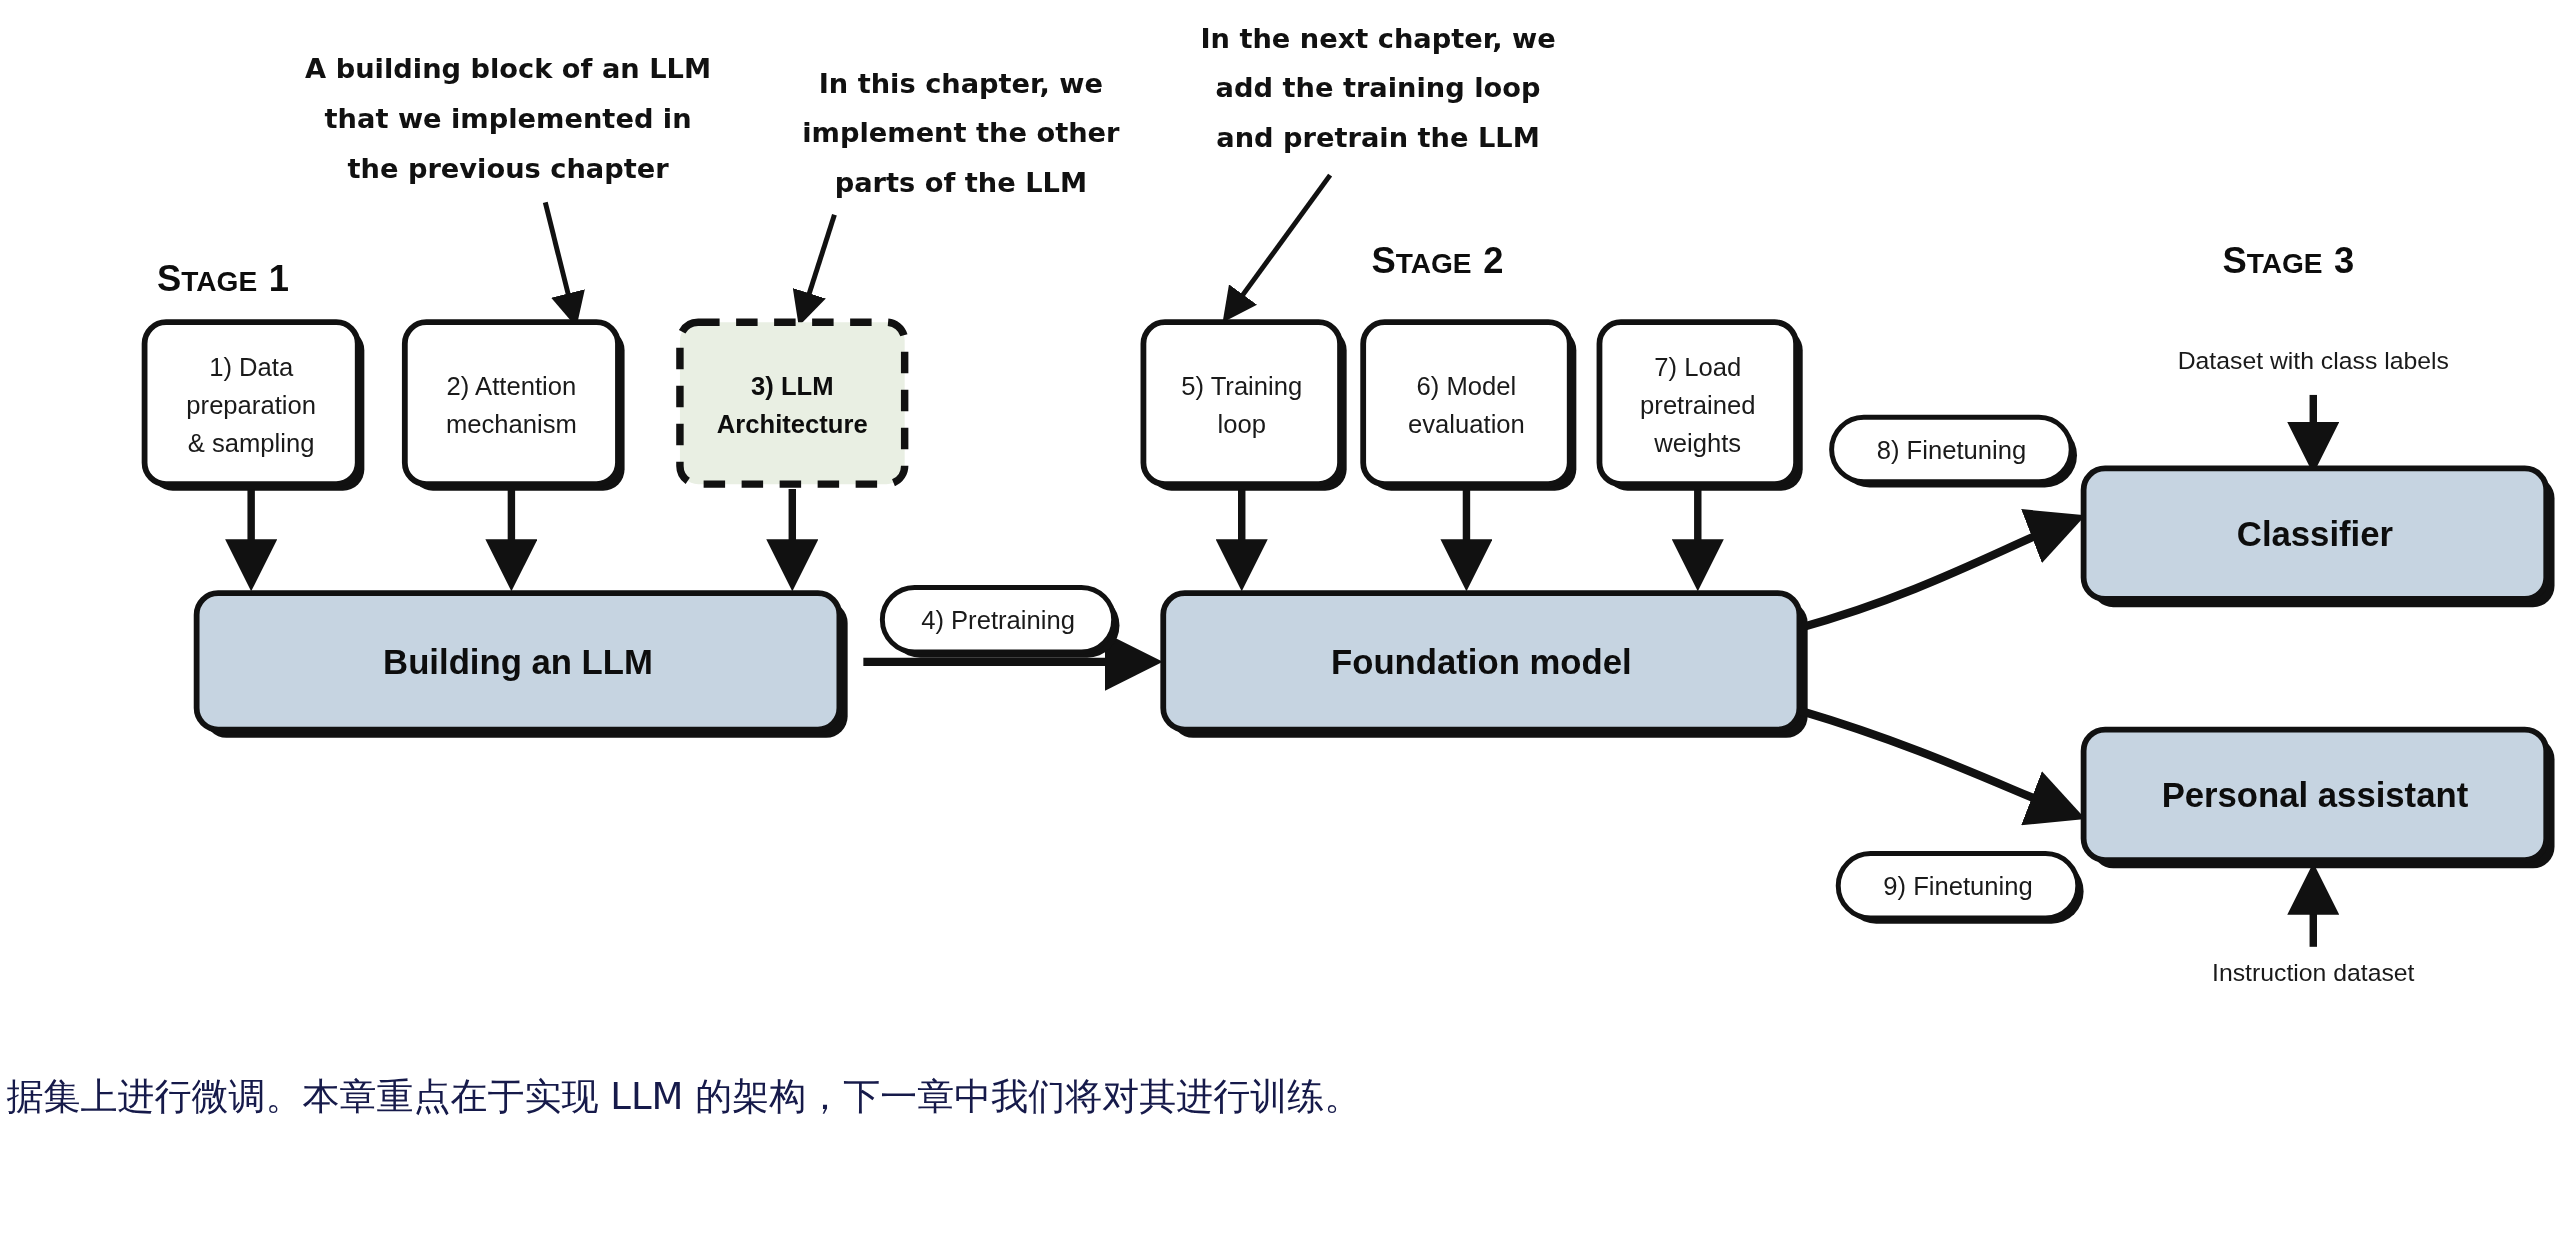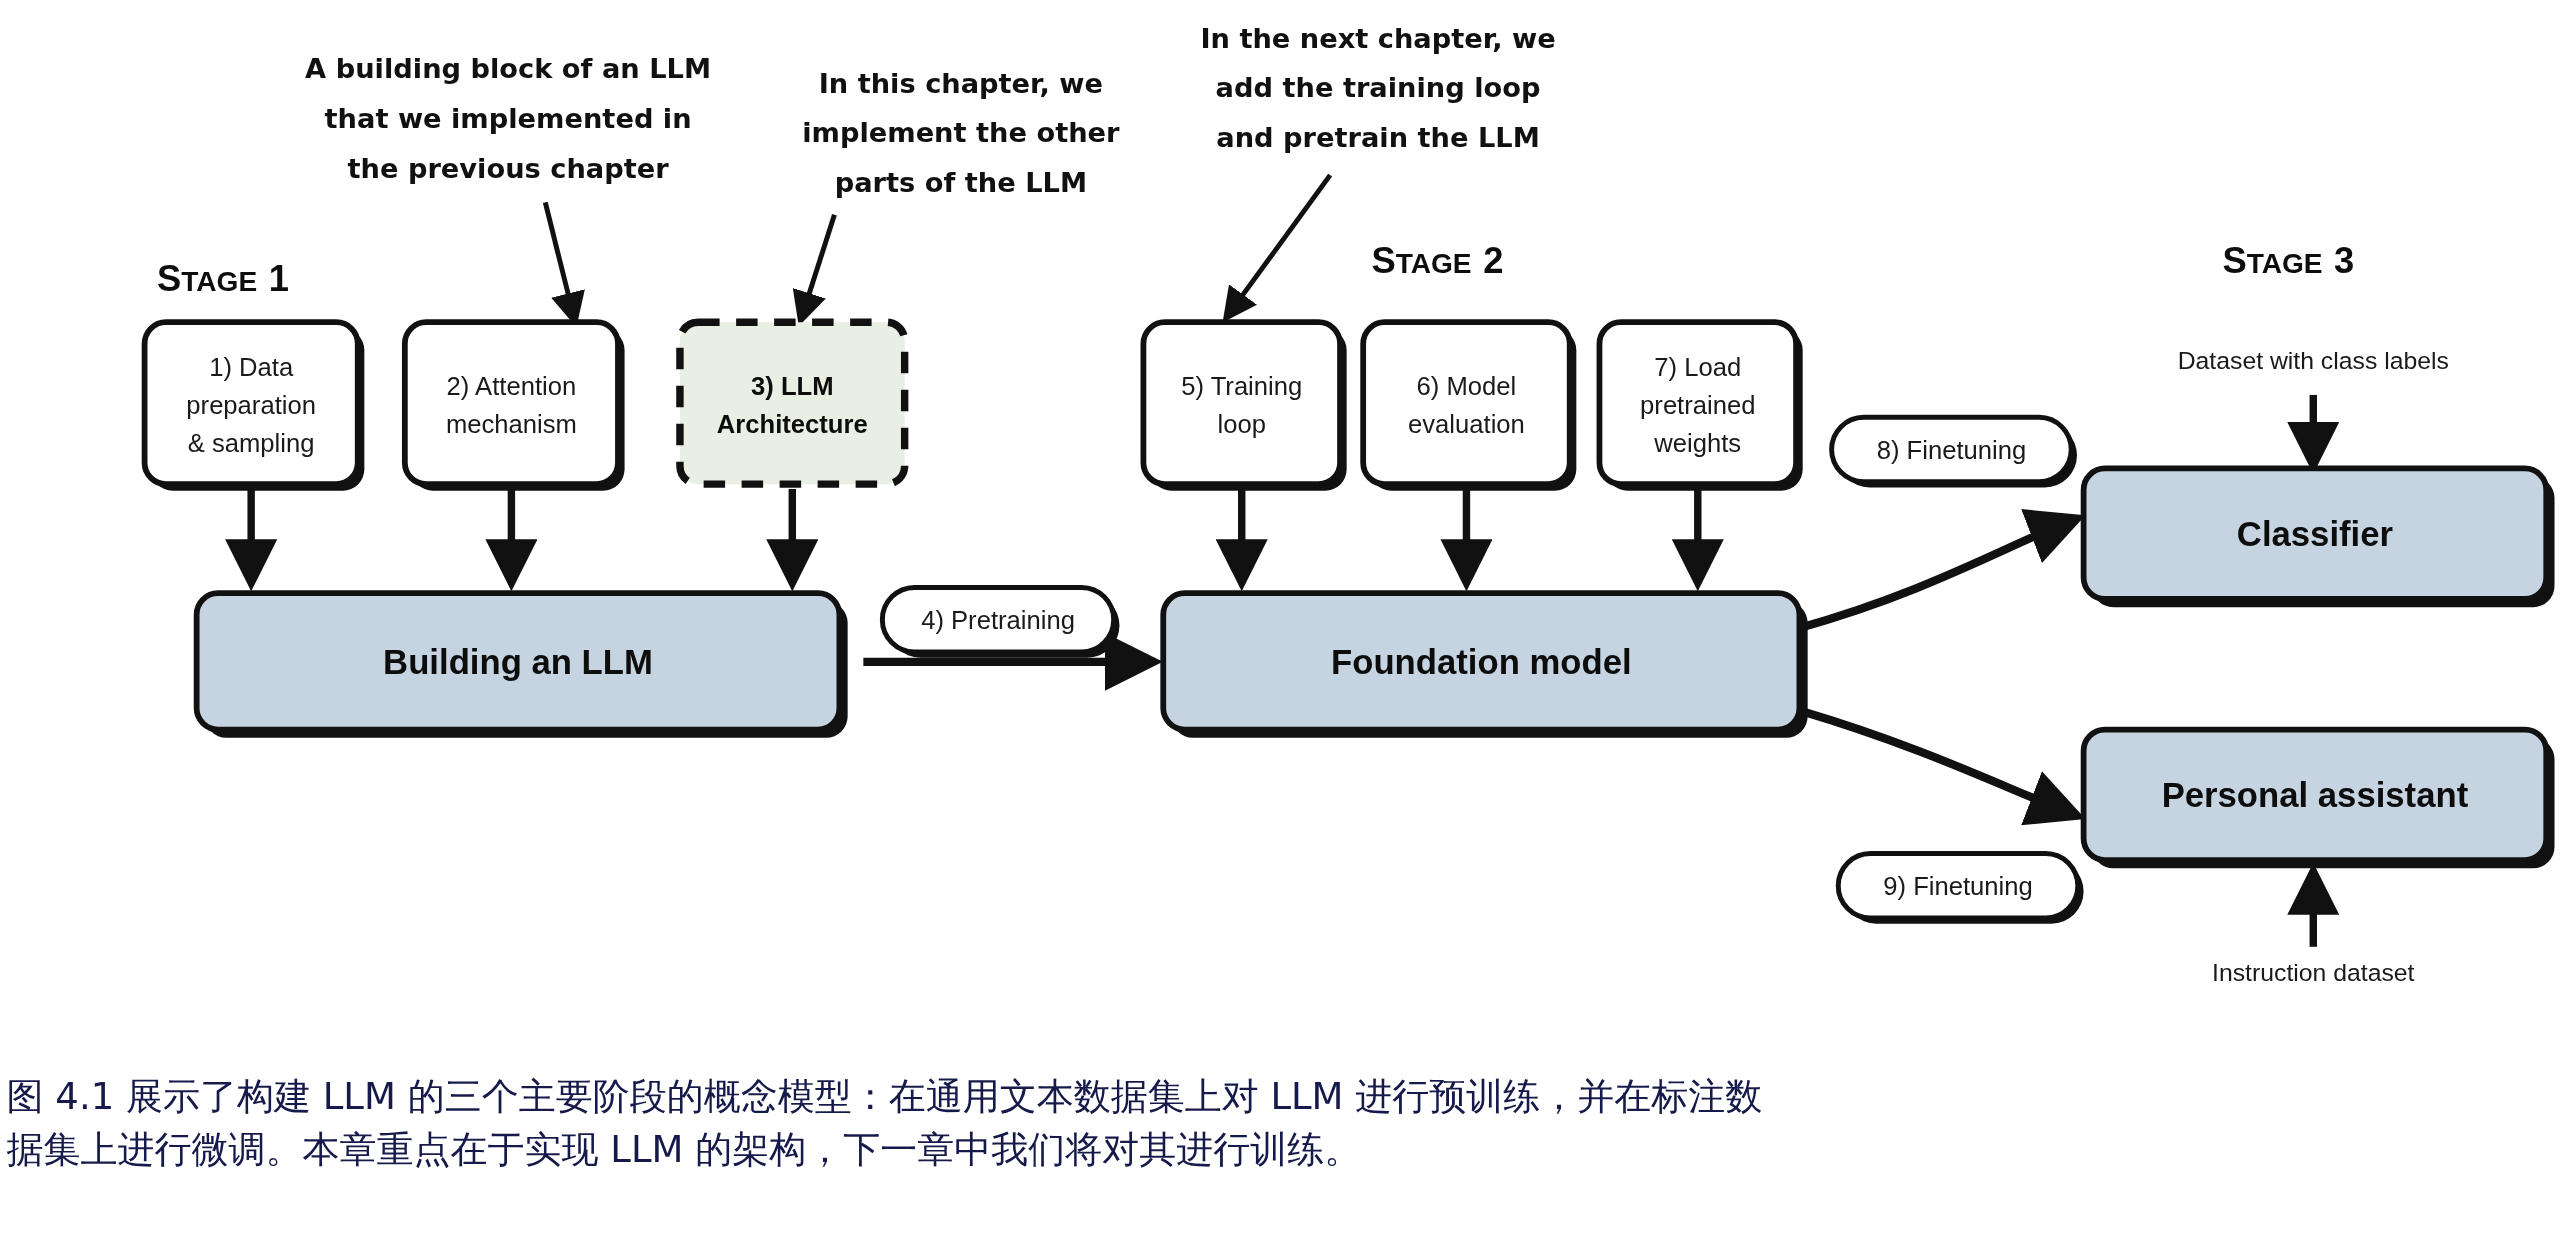--- a/index.html
+++ b/index.html
@@ -250,18 +250,17 @@
     </g>
 
     <g>
       <rect x="2532" y="893" width="560" height="158" rx="26" ry="26" class="box-shadow-rect"></rect>
       <rect x="2522" y="883" width="560" height="158" rx="26" ry="26" fill="#c6d4e1" stroke="#111111" stroke-width="7"></rect>
       <text class="main-box-text" x="2802" y="977">Personal assistant</text>
     </g>
   </svg>
 
   <div class="caption">
-    <span class="caption-line">图 4.1 展示了构建 LLM 的三个主要阶段的概念模型：在通用文本数据集上对 LLM 进行预训练，并在标注数</span>
     <span class="caption-line">据集上进行微调。本章重点在于实现 LLM 的架构，下一章中我们将对其进行训练。</span>
   </div>
 
 </div>
 
 
 </body></html>

